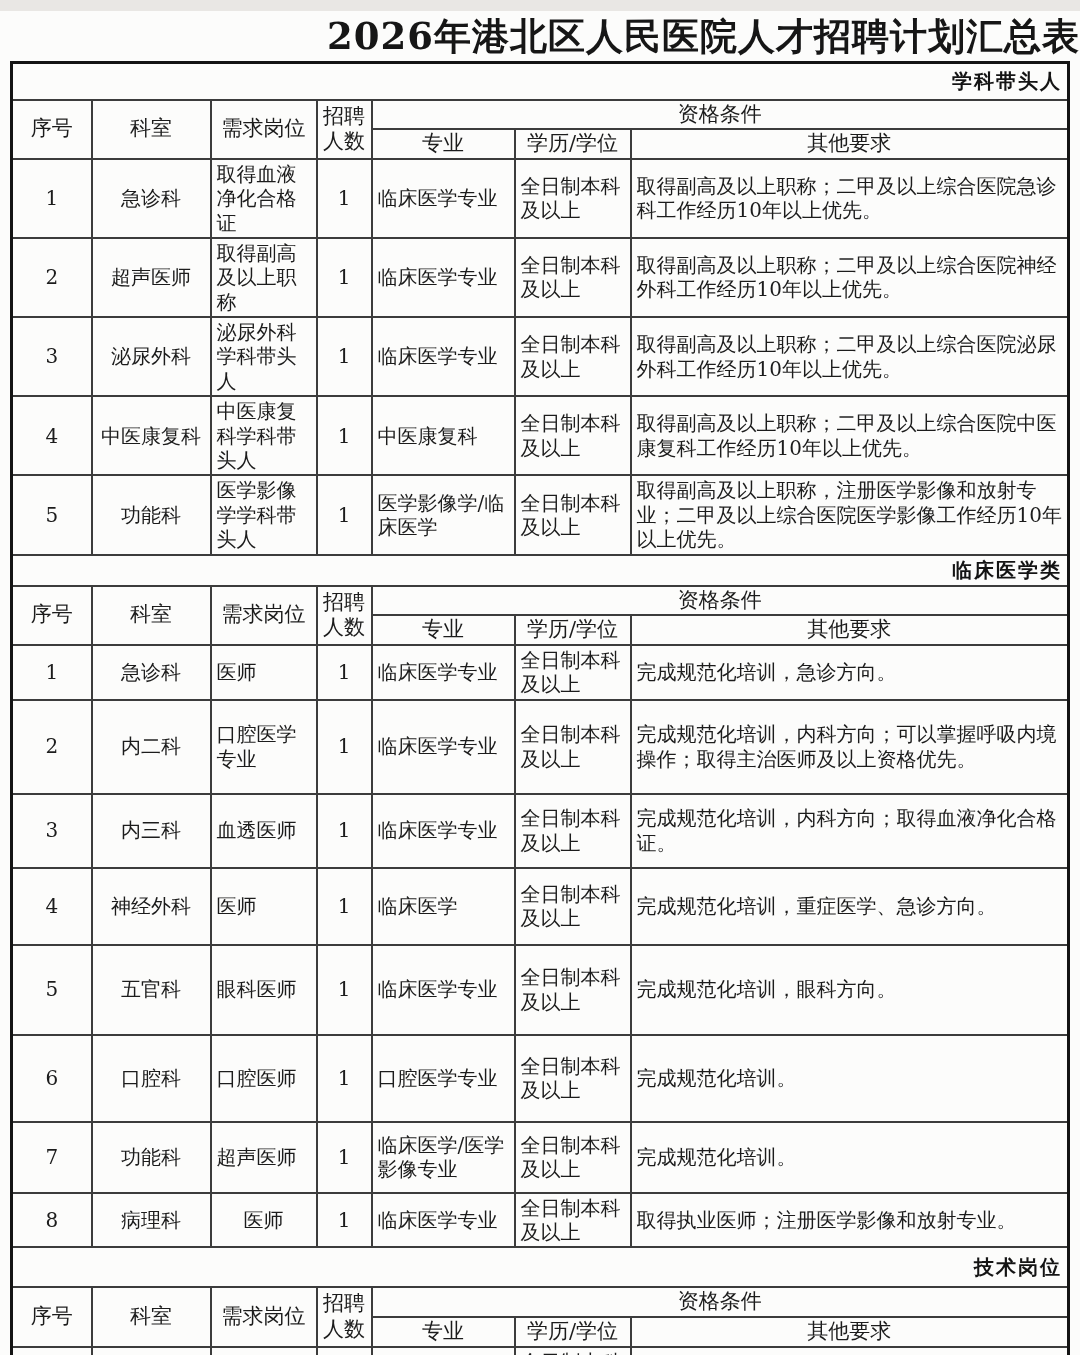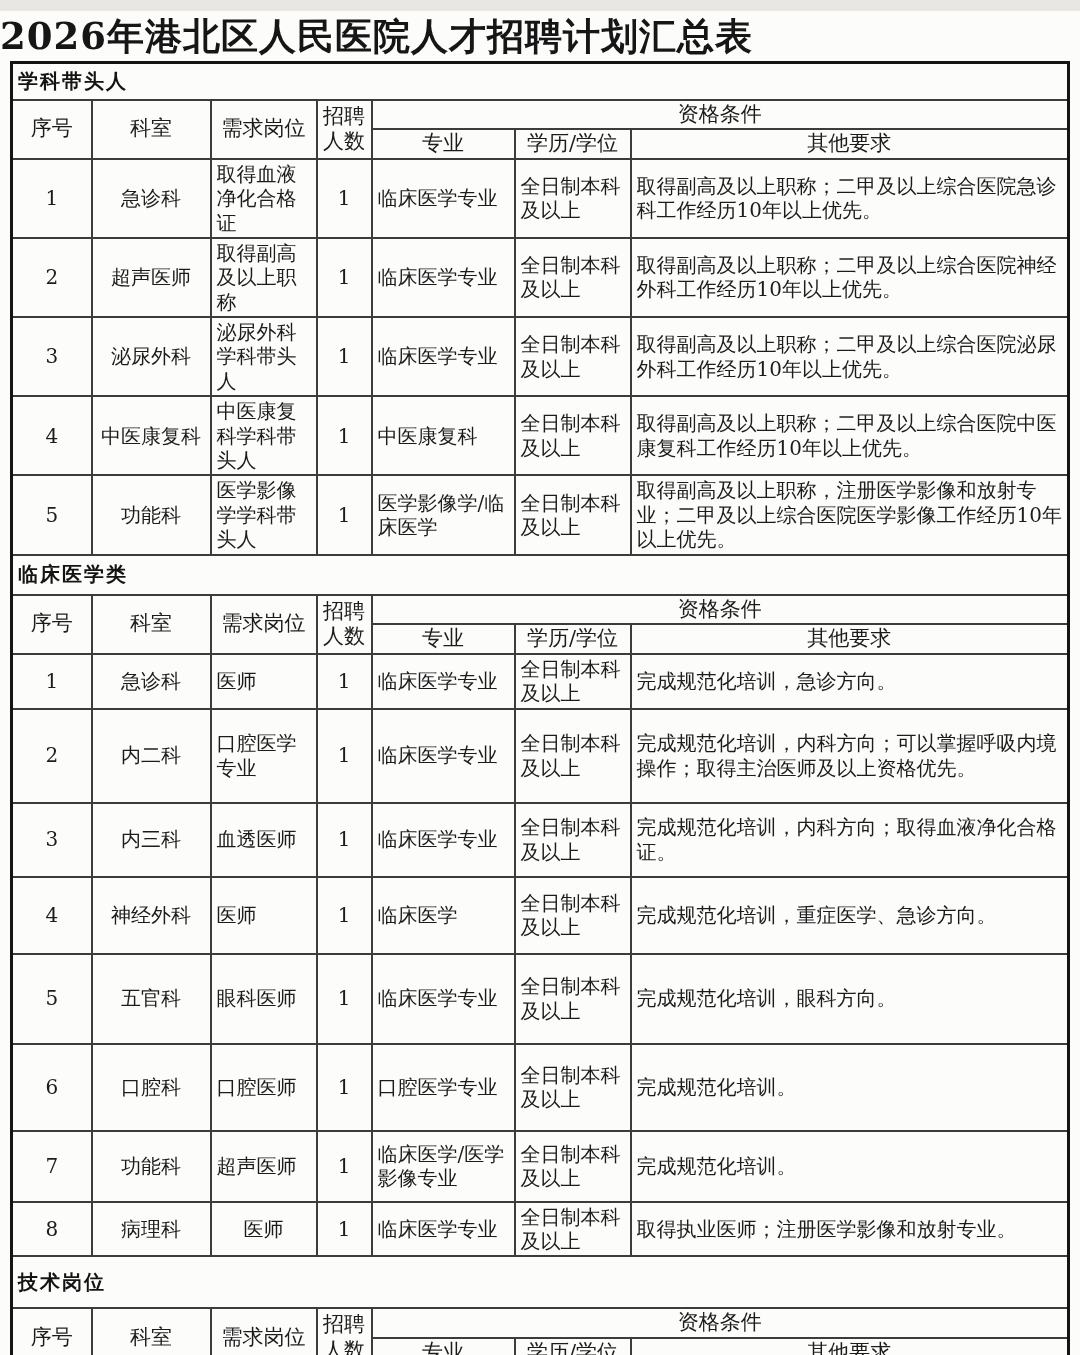--- a/index.html
+++ b/index.html
@@ -10,21 +10,21 @@
     color:#1c1c1c;
     -webkit-font-smoothing:antialiased;
   }
   .sheet{
     position:absolute;top:11px;left:0;
     width:1080px;height:1344px;
     background:#fcfcfb;
   }
   .doc-title{
     height:50px;line-height:50px;
-    text-align:left;
+    text-align:right;
     font-size:37px;font-weight:bold;
     letter-spacing:1px;
     color:#161616;
     white-space:nowrap;
   }
   table.main{
     margin-left:10px;
     width:1057px;
     border-collapse:collapse;
     table-layout:fixed;
@@ -39,21 +39,21 @@
     overflow:hidden;
     word-break:break-all;
   }
   td.c{text-align:center;padding:2px 2px;}
   tr.head td{
     text-align:center;
     font-size:21px;
     padding:1px 2px;
   }
   td.section-title{
-    text-align:left;
+    text-align:right;
     font-size:30px;
     font-weight:bold;
     border:3px solid #141414;
     padding:1px;
     color:#141414;
     letter-spacing:2px;
   }
 </style>
 </head>
 <body>
@@ -128,21 +128,21 @@
       <tr style="height:78px">
         <td class="c">5</td>
         <td class="c">功能科</td>
         <td>医学影像学学科带头人</td>
         <td class="c">1</td>
         <td>医学影像学/临床医学</td>
         <td>全日制本科及以上</td>
         <td>取得副高及以上职称，注册医学影像和放射专业；二甲及以上综合医院医学影像工作经历10年以上优先。</td>
       </tr>
 
-      <tr style="height:40px">
+      <tr style="height:31px">
         <td colspan="7" class="section-title">临床医学类</td>
       </tr>
       <tr class="head" style="height:26px">
         <td rowspan="2" class="c">序号</td>
         <td rowspan="2" class="c">科室</td>
         <td rowspan="2" class="c">需求岗位</td>
         <td rowspan="2" class="c">招聘人数</td>
         <td colspan="3">资格条件</td>
       </tr>
       <tr class="head" style="height:26px">
@@ -216,21 +216,21 @@
       <tr style="height:48px">
         <td class="c">8</td>
         <td class="c">病理科</td>
         <td class="c">医师</td>
         <td class="c">1</td>
         <td>临床医学专业</td>
         <td>全日制本科及以上</td>
         <td>取得执业医师；注册医学影像和放射专业。</td>
       </tr>
 
-      <tr style="height:52px">
+      <tr style="height:40px">
         <td colspan="7" class="section-title">技术岗位</td>
       </tr>
       <tr class="head" style="height:25px">
         <td rowspan="2" class="c">序号</td>
         <td rowspan="2" class="c">科室</td>
         <td rowspan="2" class="c">需求岗位</td>
         <td rowspan="2" class="c">招聘人数</td>
         <td colspan="3">资格条件</td>
       </tr>
       <tr class="head" style="height:25px">

